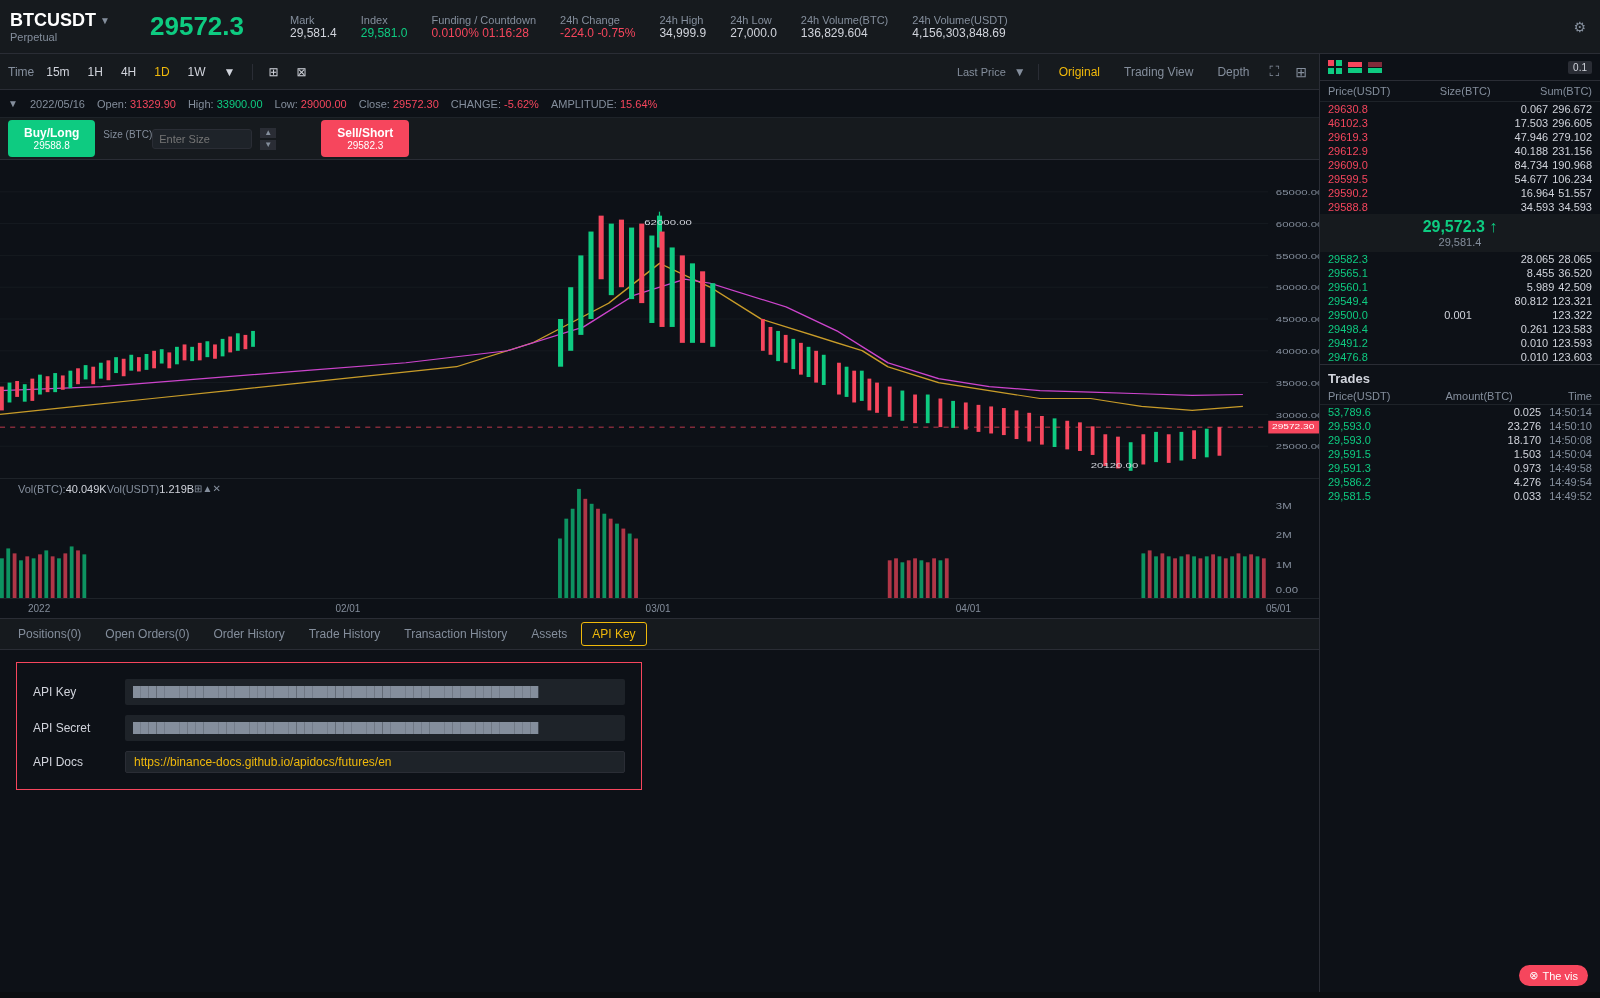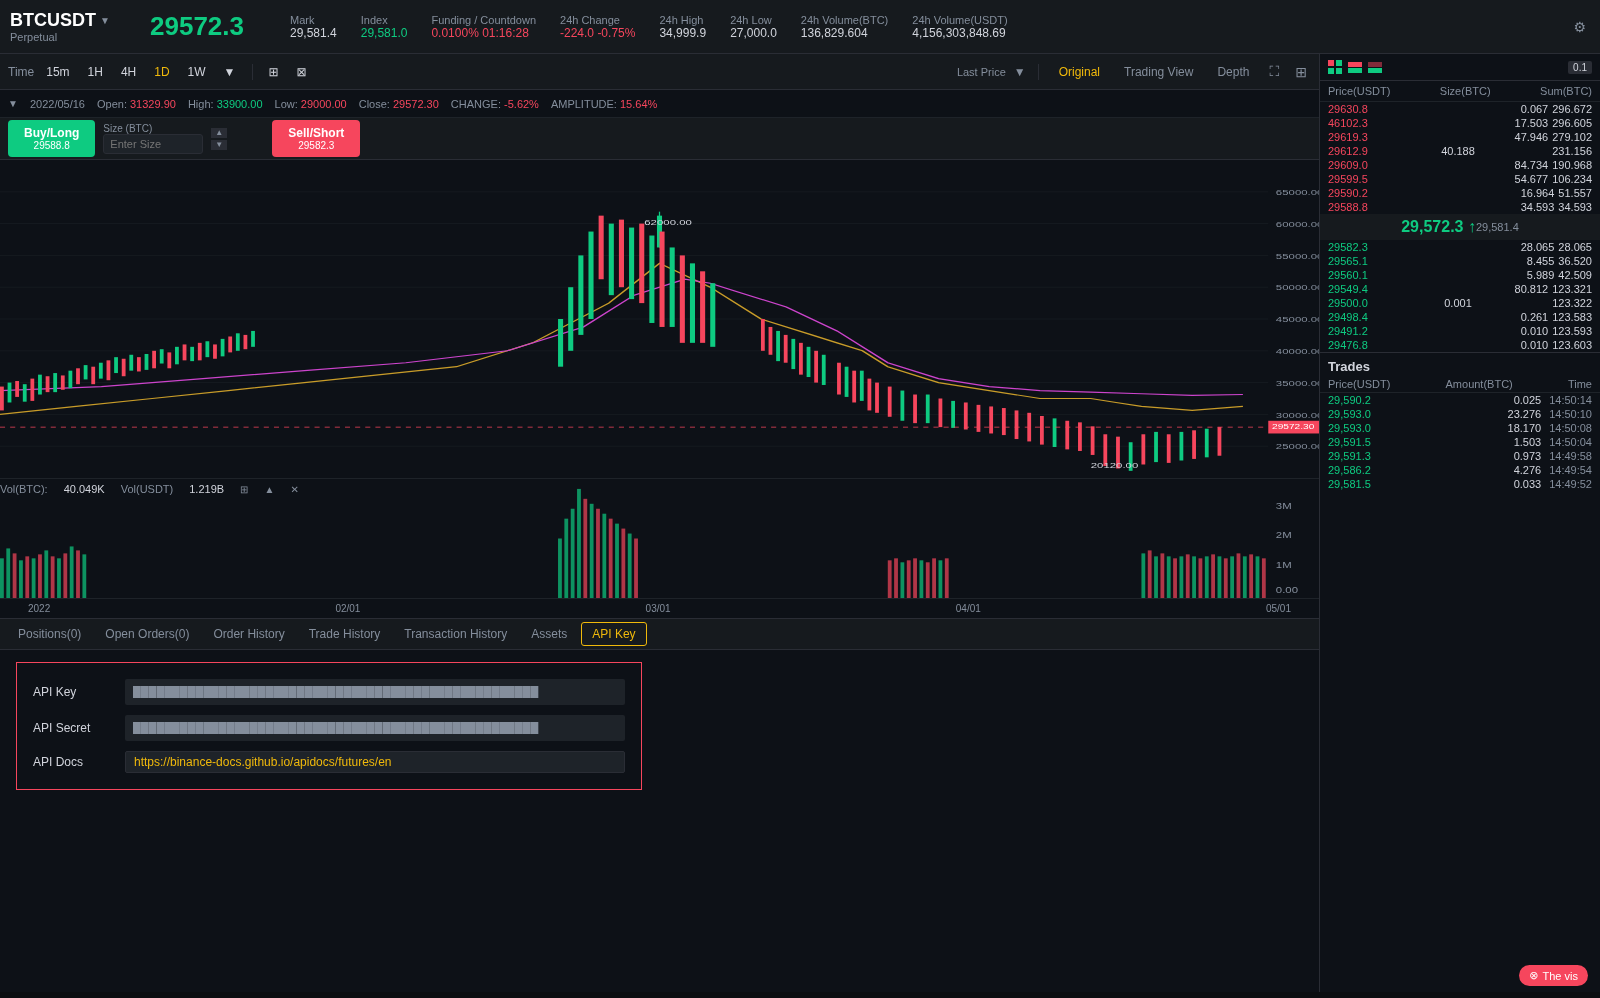--- a/index.html
+++ b/index.html
@@ -41,34 +41,34 @@
     .ohlc-item span { color: #f6465d; }
     .ohlc-item.high span { color: #0ecb81; }
     .ohlc-item.close span { color: #f6465d; }
     .ohlc-item.change span { color: #f6465d; }
     .ohlc-item.amp span { color: #f6465d; }
 
     
     .order-panel { display: flex; align-items: center; height: 42px; padding: 0 8px; gap: 8px; background: #161a1e; border-bottom: 1px solid #2a2d35; }
     .order-btn-buy { background: #0ecb81; color: #fff; border: none; border-radius: 4px; padding: 6px 16px; font-size: 12px; font-weight: bold; cursor: pointer; display: flex; flex-direction: column; align-items: center; }
     .order-btn-buy small { font-size: 10px; font-weight: normal; }
-    .order-size { display: flex; flex-direction: column; }
+    .order-size { display: flex; }
     .order-size label { color: #848e9c; font-size: 10px; }
     .order-size input { background: #1e2329; border: 1px solid #2a2d35; color: #d1d4dc; padding: 3px 6px; border-radius: 3px; font-size: 11px; width: 100px; }
     .order-btn-sell { background: #f6465d; color: #fff; border: none; border-radius: 4px; padding: 6px 16px; font-size: 12px; font-weight: bold; cursor: pointer; display: flex; flex-direction: column; align-items: center; margin-left: 37px; }
     .order-btn-sell small { font-size: 10px; font-weight: normal; }
     .order-arrows { display: flex; flex-direction: column; gap: 2px; }
     .order-arr-btn { background: #2a2d35; border: none; color: #848e9c; width: 16px; height: 10px; cursor: pointer; font-size: 8px; display: flex; align-items: center; justify-content: center; }
 
     
     .chart-area { flex: 1; background: #0d1117; position: relative; overflow: hidden; }
 
     
     .volume-area { height: 120px; background: #0d1117; border-top: 1px solid #1e2329; position: relative; overflow: hidden; }
-    .vol-header { display: flex; align-items: center; gap: 16px; padding: 4px 0; font-size: 11px; position: absolute; top: 0; left: 0; z-index: 2; }
+    .vol-header { display: flex; align-items: flex-start; gap: 0; padding: 4px 18px; font-size: 11px; position: absolute; top: 0; left: 0; z-index: 2; }
     .vol-label { color: #848e9c; }
     .vol-value { color: #d1d4dc; }
     .vol-icon-btn { background: none; border: none; color: #848e9c; cursor: pointer; font-size: 10px; }
     
     
     .xaxis { height: 20px; background: #0d1117; border-top: 1px solid #1e2329; display: flex; align-items: center; padding: 0 8px; }
     .xaxis-labels { display: flex; width: 100%; justify-content: space-between; padding: 0 20px; }
     .xaxis-label { font-size: 10px; color: #848e9c; }
 
     
@@ -88,21 +88,21 @@
     .right-panel { width: 280px; display: flex; flex-direction: column; background: #0d1117; }
     
     
     .ob-header { display: flex; justify-content: space-between; padding: 4px 8px; font-size: 11px; color: #848e9c; border-bottom: 1px solid #1e2329; }
     .ob-row { display: flex; justify-content: space-between; padding: 1px 8px; font-size: 11px; cursor: pointer; }
     .ob-row .price { color: #f6465d; }
     .ob-row .price.buy { color: #0ecb81; }
     .ob-row .size { color: #d1d4dc; text-align: right; }
     .ob-row .sum { color: #d1d4dc; text-align: right; }
     
-    .ob-spread { display: flex; align-items: center; justify-content: center; padding: 4px 8px; background: #161a1e; }
+    .ob-spread { display: flex; align-items: center; justify-content: space-between; padding: 4px 8px; background: #161a1e; flex-direction: column; }
     .spread-price { font-size: 16px; font-weight: bold; color: #0ecb81; }
     .spread-index { font-size: 11px; color: #848e9c; }
     .spread-arrow { color: #0ecb81; }
     
     
     .trades-header-row { padding: 6px 8px 2px; font-size: 13px; font-weight: bold; color: #d1d4dc; border-top: 1px solid #2a2d35; }
     .trades-col-header { display: flex; justify-content: space-between; padding: 2px 8px; font-size: 11px; color: #848e9c; border-bottom: 1px solid #1e2329; }
     .trade-row { display: flex; justify-content: space-between; padding: 1px 8px; font-size: 11px; }
     .trade-row .t-price { color: #0ecb81; }
     .trade-row .t-amount { color: #d1d4dc; text-align: right; }
@@ -515,21 +515,21 @@
             <span class="size" style="text-align:right;flex:1;padding-right:4px;">17.503</span>
             <span class="sum">296.605</span>
           </div>
         <div class="ob-row">
             <span class="price">29619.3</span>
             <span class="size" style="text-align:right;flex:1;padding-right:4px;">47.946</span>
             <span class="sum">279.102</span>
           </div>
         <div class="ob-row">
             <span class="price">29612.9</span>
-            <span class="size" style="text-align:center;flex:1;padding-right:4px;">40.188</span>
+            <span class="size" style="text-align:right;flex:1;padding-right:4px;">40.188</span>
             <span class="sum">231.156</span>
           </div>
         <div class="ob-row">
             <span class="price">29609.0</span>
             <span class="size" style="text-align:right;flex:1;padding-right:4px;">84.734</span>
             <span class="sum">190.968</span>
           </div>
         <div class="ob-row">
             <span class="price">29599.5</span>
             <span class="size" style="text-align:right;flex:1;padding-right:4px;">54.677</span>
@@ -596,21 +596,21 @@
       </div>
 
       <div class="trades-header-row">Trades</div>
       <div class="trades-col-header">
         <span>Price(USDT)</span>
         <span>Amount(BTC)</span>
         <span>Time</span>
       </div>
       <div>
         <div class="trade-row">
-            <span class="t-price">29,590.2</span>
+            <span class="t-price">53,789.6</span>
             <span class="t-amount" style="flex:1;text-align:right;padding-right:8px;">0.025</span>
             <span class="t-time">14:50:14</span>
           </div>
         <div class="trade-row">
             <span class="t-price">29,593.0</span>
             <span class="t-amount" style="flex:1;text-align:right;padding-right:8px;">23.276</span>
             <span class="t-time">14:50:10</span>
           </div>
         <div class="trade-row">
             <span class="t-price">29,593.0</span>

